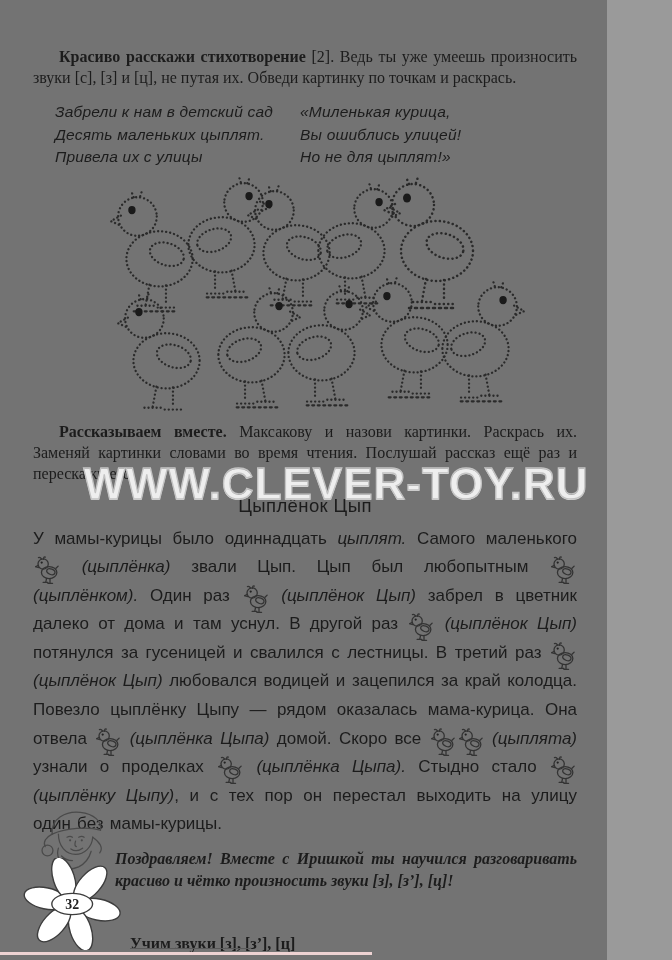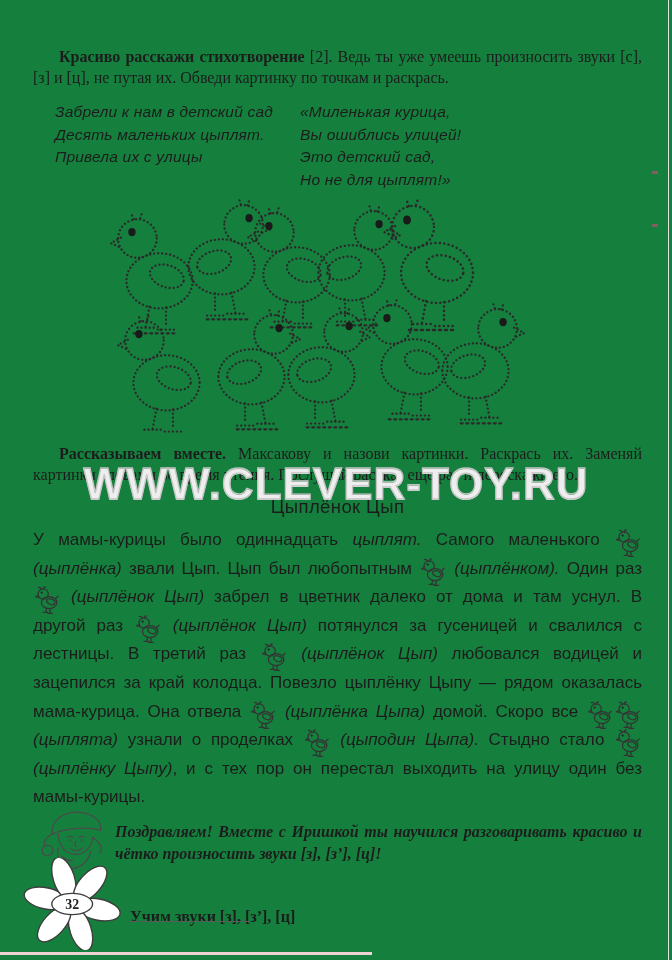--- a/index.html
+++ b/index.html
@@ -1,19 +1,19 @@
 <!DOCTYPE html>
 <html lang="ru"><head>
 <meta charset="utf-8">
 <style>
   html,body{margin:0;padding:0;background:#9a9a9a;}
   .page{
     position:relative;
-    width:672px;height:960px;
-    background:#15803d;
+    width:607px;height:960px;
+    background:#737373;
     box-sizing:border-box;
     padding:46px 30px 0 33px;
     overflow:hidden;
     font-family:"Liberation Serif", serif;
     color:#1c1c1c;
   }
   
   .para{
     margin:0;
     font-size:16px;line-height:21px;
@@ -147,21 +147,20 @@
 
   <div class="poem">
     <div class="poem-col left" id="poem-left">
         <div>Забрели к нам в детский сад</div>
         <div>Десять маленьких цыплят.</div>
         <div>Привела их с улицы</div>
       </div>
     <div class="poem-col right" id="poem-right">
         <div>«Миленькая курица,</div>
         <div>Вы ошиблись улицей!</div>
-        <div>Это детский сад,</div>
         <div>Но не для цыплят!»</div>
       </div>
   </div>
 
   <div class="dots-wrap">
     <svg class="dots" id="dots-svg" width="607" height="238" viewBox="0 0 607 238">
         <use href="#dchick" transform="translate(75,14) scale(0.92,0.92)"></use>
         <use href="#dchick" transform="translate(240,0) scale(-0.92,0.92)"></use>
         <use href="#dchick" transform="translate(212,8) scale(0.92,0.92)"></use>
         <use href="#dchick" transform="translate(370,6) scale(-0.92,0.92)"></use>
@@ -190,21 +189,21 @@
       </svg><em> (цыплёнок Цып) </em><span>потянулся за гусеницей и свалился с лестницы. В третий раз </span><svg class="chick-inline" viewBox="0 0 28 33">
         <use href="#ichick"></use>
       </svg><em> (цыплёнок Цып) </em><span>любовал­ся водицей и зацепился за край колодца. Повезло цыплёнку Цыпу — рядом оказалась мама-курица. Она отвела </span><svg class="chick-inline" viewBox="0 0 28 33">
         <use href="#ichick"></use>
       </svg><em> (цыплёнка Цыпа) </em><span>домой. Скоро все </span><svg class="chick-inline" viewBox="0 0 28 33">
         <use href="#ichick"></use>
       </svg><svg class="chick-inline" viewBox="0 0 28 33">
         <use href="#ichick"></use>
       </svg><em> (цыплята) </em><span>узнали о проделках </span><svg class="chick-inline" viewBox="0 0 28 33">
         <use href="#ichick"></use>
-      </svg><em> (цып­один Цыпа).</em><span> Стыдно стало </span><svg class="chick-inline" viewBox="0 0 28 33">
+      </svg><em> (цып­лёнка Цыпа).</em><span> Стыдно стало </span><svg class="chick-inline" viewBox="0 0 28 33">
         <use href="#ichick"></use>
       </svg><em> (цыплёнку Цыпу)</em><span>, и с тех пор он перестал выходить на улицу один без мамы-курицы.</span></p>
 
   <p class="congrats">Поздравляем! Вместе с Иришкой ты научился разговаривать красиво и чётко произносить звуки [з], [з’], [ц]!</p>
 
   <div class="bottom-row">
     <span class="footer-label">Учим звуки [з], [з’], [ц]</span>
     <div class="footer-rule"></div>
   </div>
 

